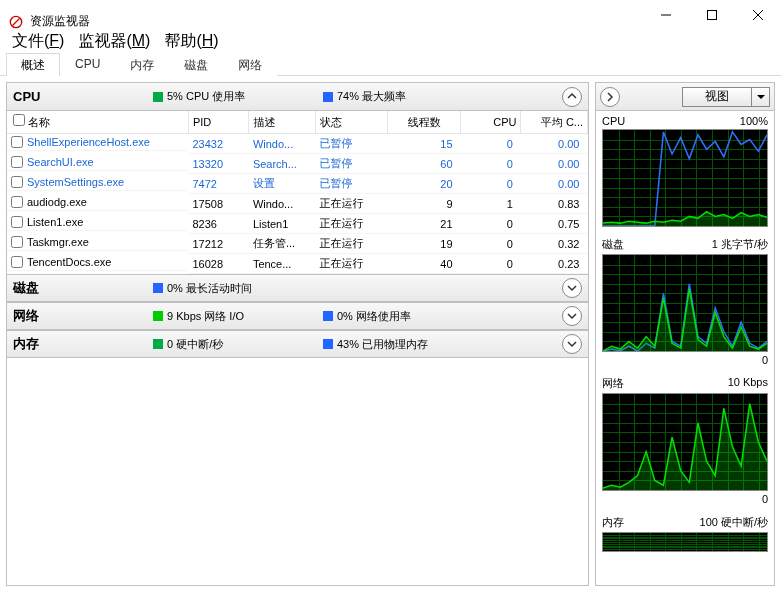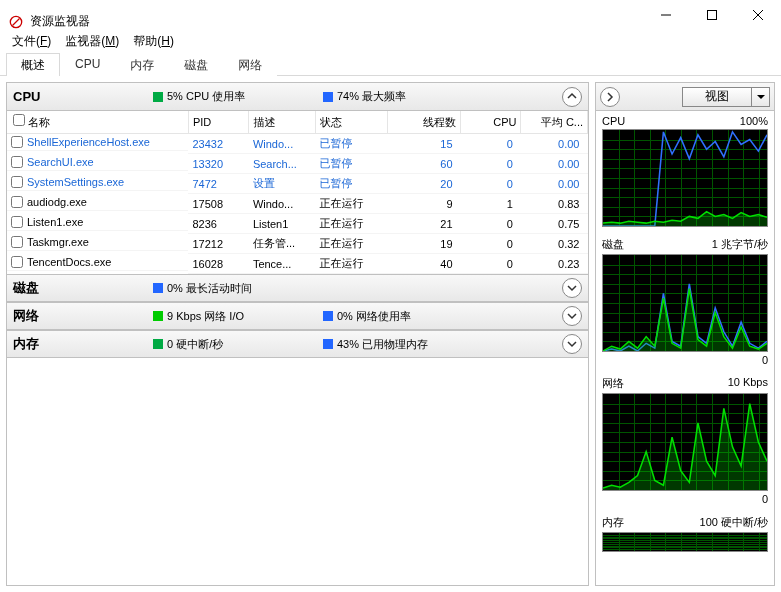--- a/index.html
+++ b/index.html
@@ -3,21 +3,21 @@
 <meta charset="utf-8">
 <style>
 * { box-sizing: border-box; margin: 0; padding: 0; }
 body { font-family: "Microsoft YaHei", "Segoe UI", sans-serif; font-size: 12px; background: #fff; width: 781px; height: 592px; overflow: hidden; position: relative; }
 .titlebar { height: 30px; display: flex; align-items: flex-end; padding: 0 0 0 8px; }
 .titlebar .app-icon { width: 16px; height: 16px; margin-right: 6px; display: inline-flex; align-items: center; justify-content: center; }
 .titlebar .app-icon svg { width: 14px; height: 14px; }
 .titlebar .title { flex: 1; font-size: 12px; }
 .win-controls { display: flex; height: 30px; }
 .win-controls .btn { width: 46px; display: flex; align-items: center; justify-content: center; cursor: default; }
-.menubar { height: 22px; display: flex; align-items: center; padding: 0 6px; font-size: 12px; gap: 2px; }
+.menubar { height: 22px; display: flex; align-items: center; padding: 0 6px; font-size: 16px; gap: 2px; }
 .menubar .menu-item { padding: 2px 6px; cursor: default; }
 .menubar .menu-item u { text-decoration: underline; }
 .tabs { border-bottom: 1px solid #d9d9d9; display: flex; padding-left: 6px; height: 24px; }
 .tabs .tab { padding: 3px 14px 0 14px; font-size: 12px; cursor: default; border: 1px solid transparent; border-bottom: none; position: relative; top: 1px; background: #fff; }
 .tabs .tab.active { border-color: #d9d9d9; background: #fff; }
 .tabs .tab:not(.active) { color: #333; }
 .content-wrap { display: flex; height: calc(592px - 30px - 22px - 24px); padding: 6px; gap: 6px; }
 .left-pane { flex: 1; border: 1px solid #c0c0c0; overflow-y: auto; background: #fff; display: flex; flex-direction: column; }
 .right-pane { width: 180px; border: 1px solid #c0c0c0; overflow: hidden; background: #fff; display: flex; flex-direction: column; }
 .section-header { background: linear-gradient(#f8f8f8, #e8e8e8); border-bottom: 1px solid #c0c0c0; border-top: 1px solid #c0c0c0; display: flex; align-items: center; height: 28px; padding: 0 6px; }
@@ -130,21 +130,21 @@
           <col style="width:60px">
           <col style="width:50px">
           <col style="width:55px">
         </colgroup>
       <thead>
         <tr>
           <th><input type="checkbox" style=""> <span>名称</span></th>
           <th>PID</th>
           <th>描述</th>
           <th>状态</th>
-          <th style="text-align:right">线程数</th>
+          <th style="text-align:center">线程数</th>
           <th style="text-align:right">CPU</th>
           <th style="text-align:right">平均 C...</th>
         </tr>
       </thead>
       <tbody id="proc-tbody">
           <tr>
             <td class="first hl">
               <input type="checkbox" style=""> 
               <span>ShellExperienceHost.exe</span>
             </td>

